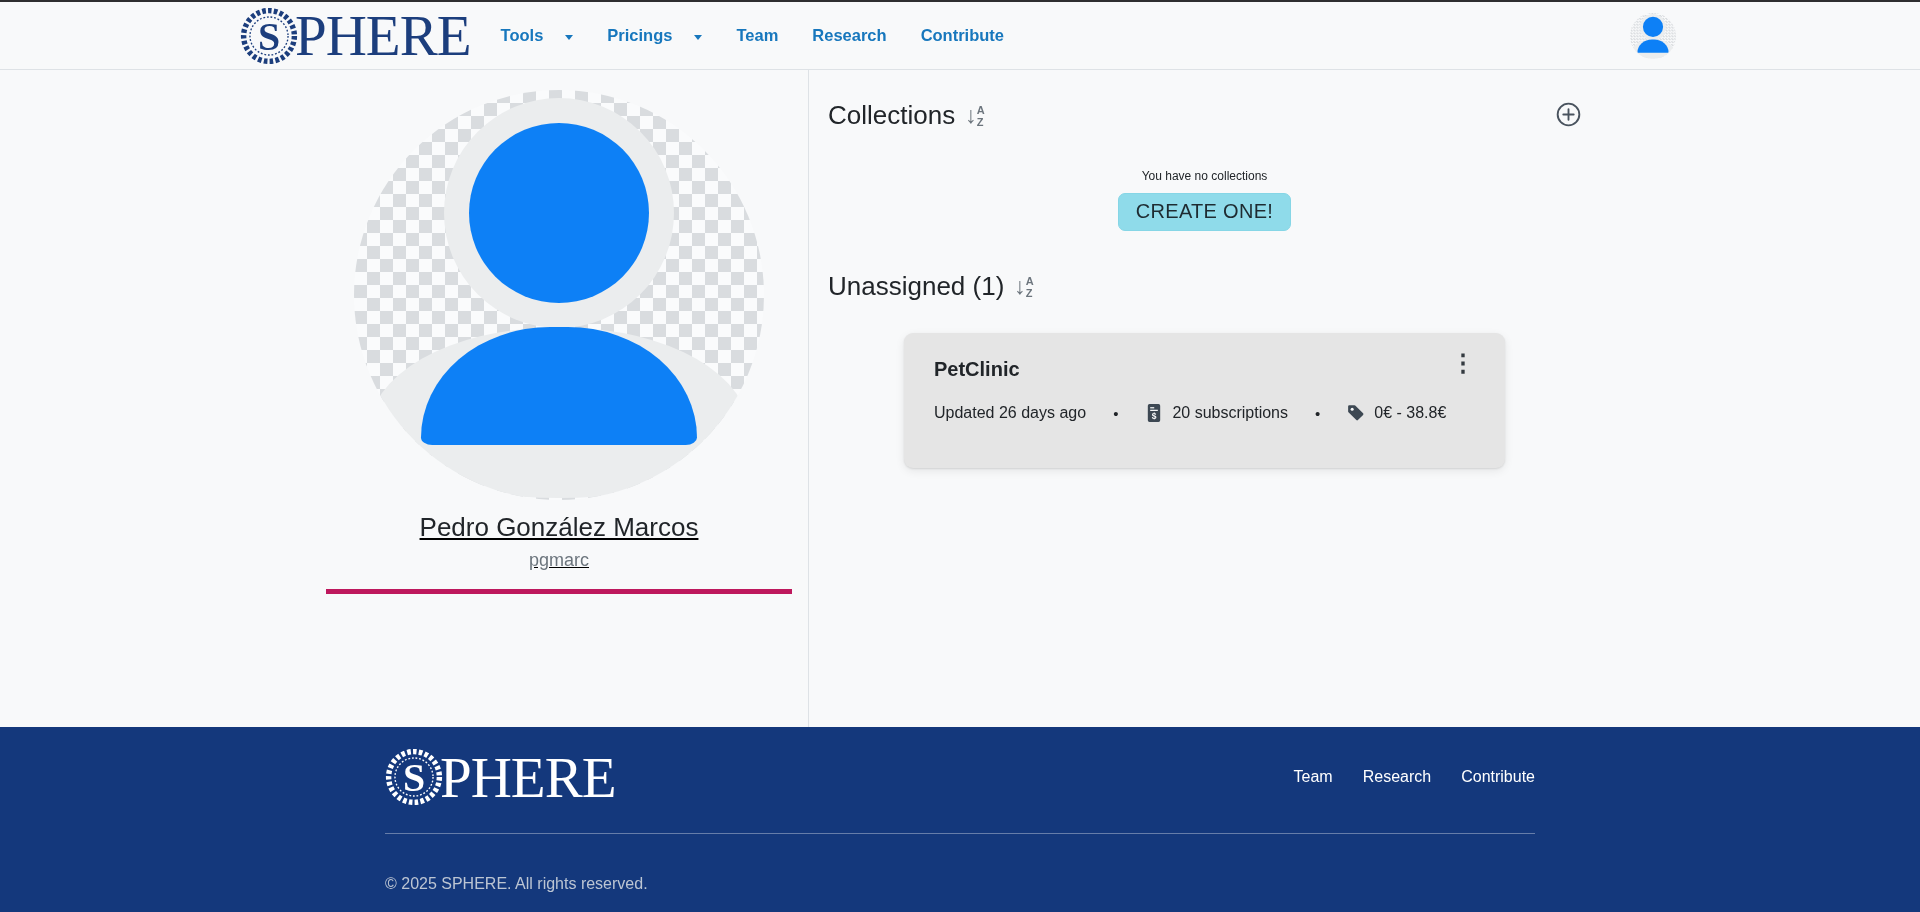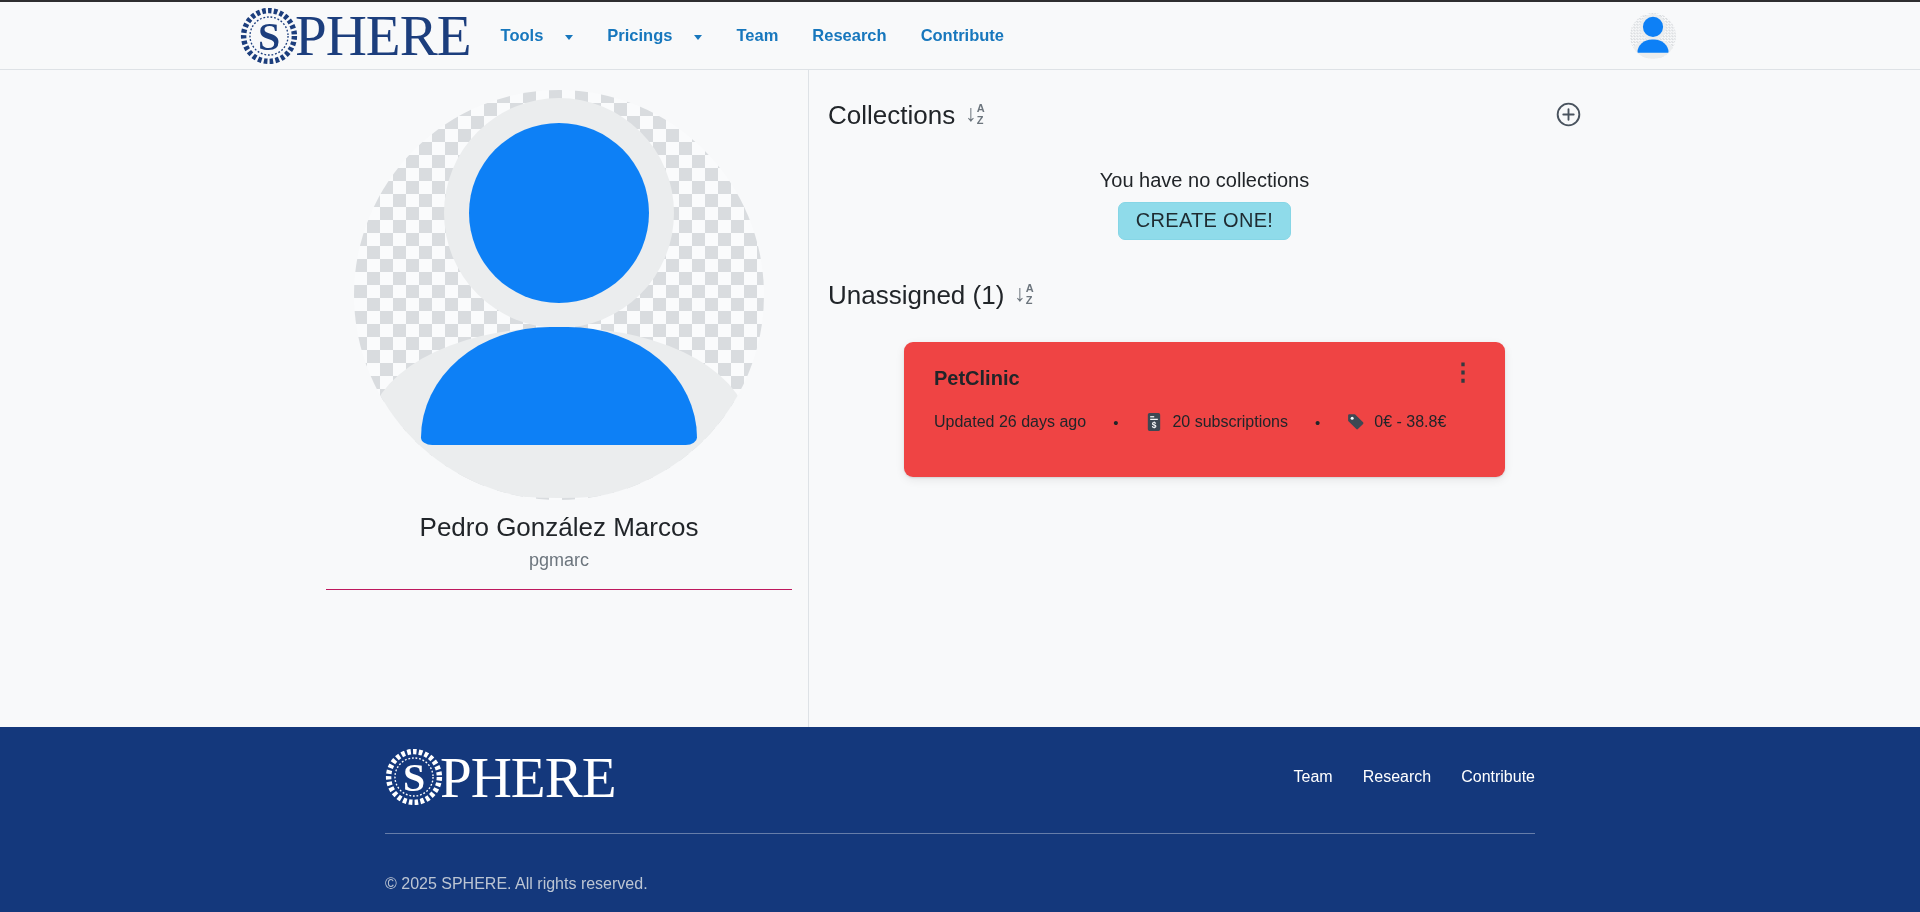--- a/index.html
+++ b/index.html
@@ -27,42 +27,42 @@
   .avatar .halo { position:absolute; width:230px; height:230px; left:90px; top:8px; border-radius:50%; background:#ebedee; }
   .avatar .head { position:absolute; width:180px; height:180px; left:115px; top:33px; border-radius:50%; background:#0d80f6; }
   .avatar .bowl { position:absolute; left:14px; right:14px; top:238px; bottom:2px; background:#ebedee;
                   border-radius:48% 48% 50% 50% / 62% 62% 38% 38%; }
   .avatar .shoulders { position:absolute; width:276px; height:118px; left:67px; top:237px; background:#0d80f6;
                        border-radius:138px 138px 12px 12px / 118px 118px 8px 8px; }
 
   
   main { flex:1 1 auto; display:flex; min-height:0; background:#f8f9fa; }
   .left-col { width:809px; flex:0 0 auto; border-right:1px solid #dee2e6; }
-  .profile { width:466px; margin:20px 0 0 326px; text-align:center; padding-bottom:18px; border-bottom:1px solid #be185d; }
+  .profile { width:466px; margin:20px 0 0 326px; text-align:center; padding-bottom:18px; border-bottom:5px solid #be185d;text-decoration:underline; }
   .profile .avatar { margin:0 auto; }
   .profile-name { margin-top:12px; font-size:26px; color:#212529; }
   .profile-username { margin-top:7px; font-size:18px; color:#6c757d; }
 
   .right-col { flex:1 1 auto; padding:30px 0 0 19px; }
   .right-inner { width:753px; }
   .section-head { display:flex; align-items:flex-start; justify-content:space-between; }
-  .heading { font-size:26px; font-weight:400; color:#212529; margin:0; display:flex; align-items:flex-start; gap:10px; }
+  .heading { font-size:26px; font-weight:400; color:#212529; margin:0; display:flex; align-items:center; gap:10px; }
   .sort { display:inline-flex; align-items:flex-start; color:#6c757d; cursor:pointer; padding-top:2px; }
   .sort-arrow { font-size:23px; line-height:1; }
   .sort-letters { display:flex; flex-direction:column; font-size:11px; font-weight:700; line-height:1.05; margin-left:0px; margin-top:1px; }
   .plus-btn { background:none; border:none; padding:0; cursor:pointer; display:flex; margin-top:2px; }
 
   .empty-block { text-align:center; }
-  .empty-text { font-size:20px; color:#212529; margin:38px 0 0; }
+  .empty-text { font-size:12px; color:#212529; margin:38px 0 0; }
   .create-btn { margin-top:10px; background:#8fdbea; border:1px solid #86d6e6; border-radius:7px;
                 padding:6px 17px 7px; font-size:20px; color:#1e2b31; cursor:pointer;
                 font-family:"Liberation Sans", sans-serif; letter-spacing:0.3px; }
   .unassigned-head { margin-top:40px; }
 
-  .card { width:601px; margin:31px auto 0; background:#ef4444; border-radius:9px; padding:25px 26px 46px 30px;
+  .card { width:601px; margin:31px auto 0; background:#e5e5e5; border-radius:9px; padding:25px 26px 46px 30px;
           box-shadow:0 1px 2px rgba(0,0,0,0.10), 0 3px 10px rgba(0,0,0,0.08); cursor:pointer; }
   .card-head { display:flex; justify-content:space-between; align-items:flex-start; }
   .card-title { font-size:20px; font-weight:700; color:#212529; margin:0; }
   .kebab-btn { background:none; border:none; padding:0 4px; margin-top:-7px; cursor:pointer;
                font-size:24px; line-height:1; color:#343a40; font-weight:700; }
   .card-meta { display:flex; align-items:center; gap:27px; margin-top:23px; font-size:16px; color:#212529; }
   .meta-item { display:flex; align-items:center; gap:9px; }
   .bullet { font-size:15px; color:#212529; }
   .meta-icon { width:18px; height:18px; display:block; }
 

